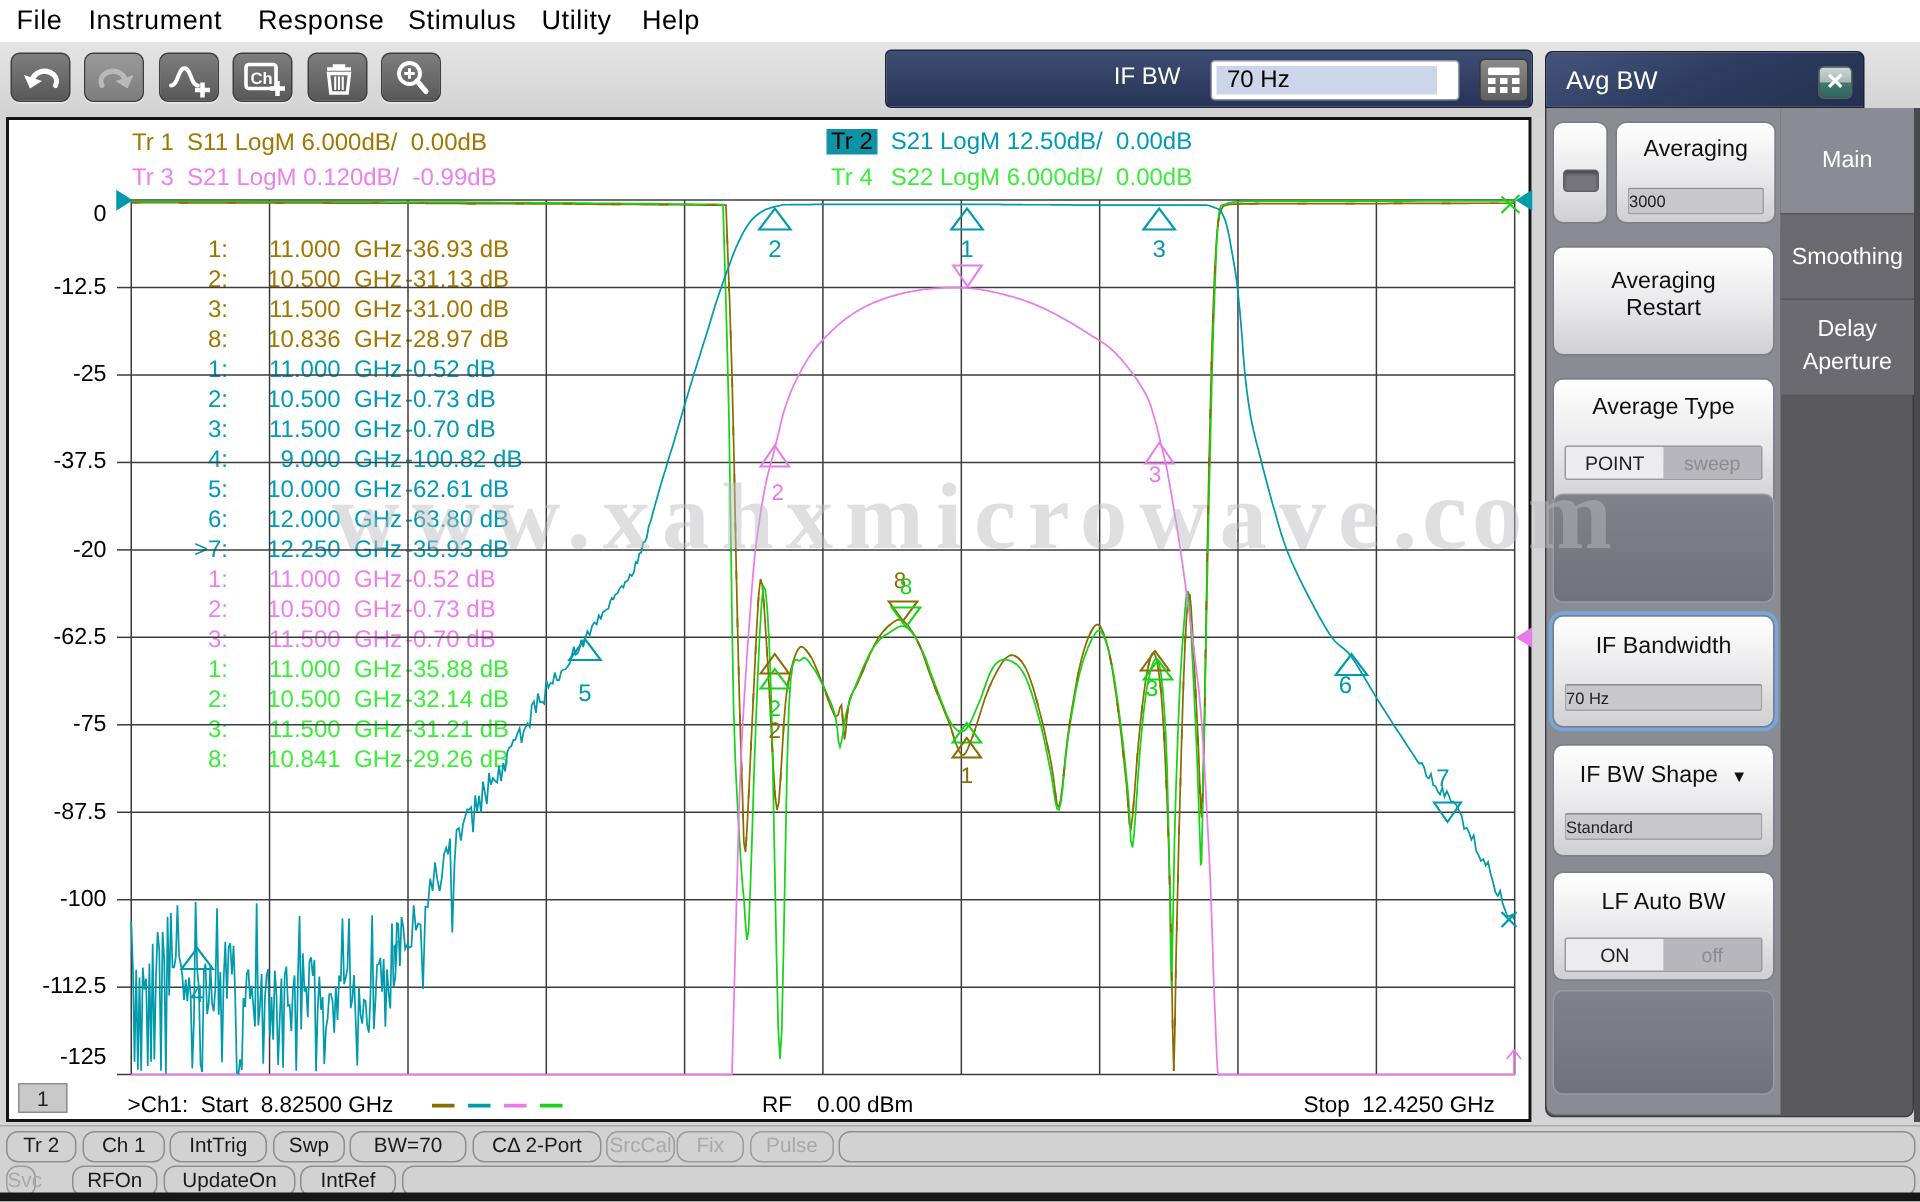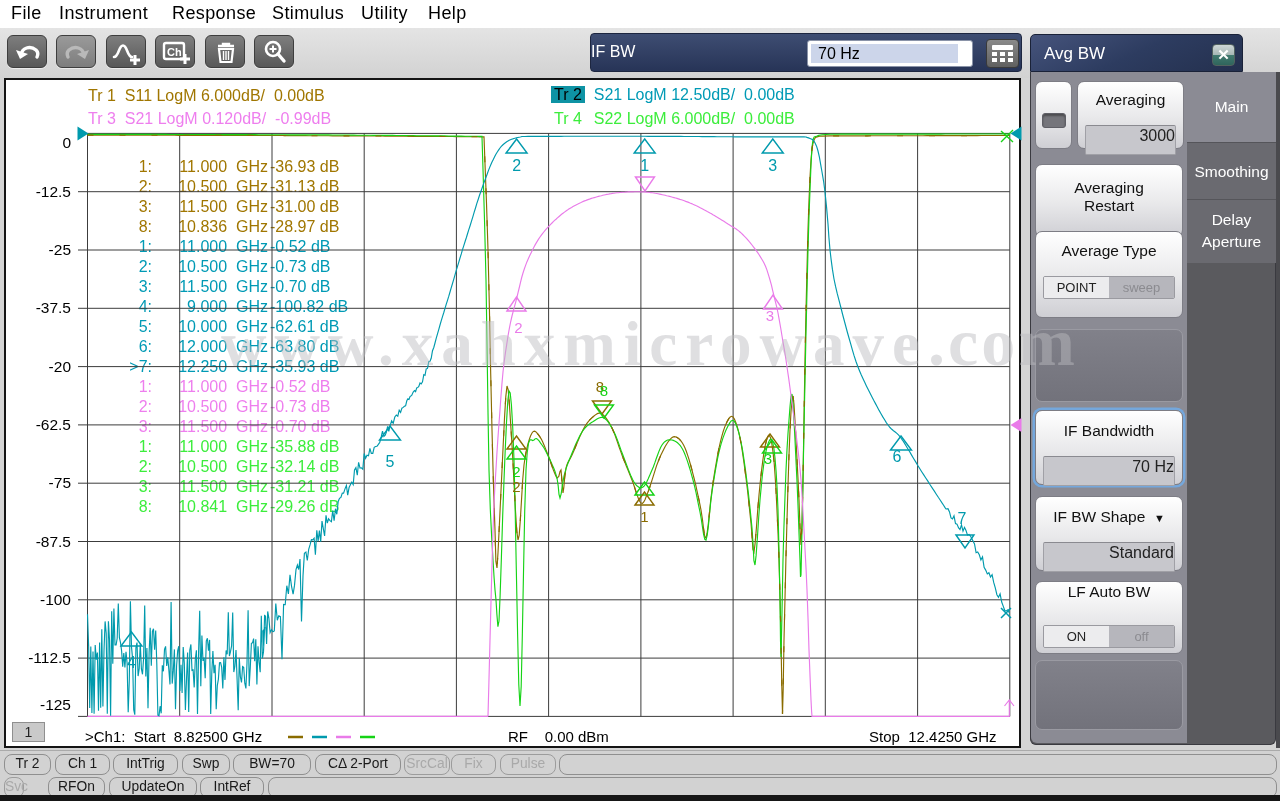--- a/index.html
+++ b/index.html
@@ -5,21 +5,21 @@
 .abs{position:absolute}
 
 #menubar{position:absolute;left:0;top:0;width:1280px;height:28px;background:#fff;color:#000;font-size:18px;letter-spacing:.4px}
 #menubar span{position:absolute;top:3px}
 
 #toolbar{position:absolute;left:0;top:28px;width:1280px;height:50px;background:linear-gradient(#e4e4e4,#d2d2d2)}
 .tbtn{position:absolute;top:7px;width:40px;height:33px;border-radius:6px;background:linear-gradient(#7e7e7e,#585858);border:1px solid #3e3e3e;box-shadow:0 1px 0 rgba(255,255,255,.5)}
 .tbtn svg{position:absolute;left:0;top:0}
 
 #ifbar{position:absolute;left:590px;top:5px;width:432px;height:39px;border-radius:4px;background:linear-gradient(#3e4d72,#273457);border:1px solid #1d2640}
-#ifbar .lab{position:absolute;left:0;top:9px;width:196px;color:#fff;font-size:16px}
+#ifbar .lab{position:absolute;left:0;top:9px;width:196px;text-align:right;color:#fff;font-size:16px}
 #ifbar .field{position:absolute;left:216px;top:6px;width:166px;height:27px;background:#fff;border-radius:3px;border:1px solid #8a93a8}
 #ifbar .sel{position:absolute;left:3px;top:3px;right:14px;bottom:3px;background:#ccd5ea;font-size:16px;color:#000;padding-left:7px;line-height:20px}
 #kpbtn{position:absolute;left:395px;top:5px;width:33px;height:29px;border-radius:4px;background:linear-gradient(#8a8a8a,#606060);border:1px solid #3a3a3a}
 
 #plot{position:absolute;left:4px;top:78px;width:1017px;height:670px;background:#fff;border:2px solid #141414}
 
 .leg{position:absolute;font-size:16px;white-space:pre}
 
 .mr{position:absolute;font-size:16px;height:20px;white-space:nowrap}
 .mr .c1{position:absolute;left:0;width:152px;text-align:right}
@@ -31,21 +31,21 @@
 #chbox{position:absolute;left:12px;top:722px;width:33px;height:20px;background:#c9c9c9;border:1px solid #8f8f8f;font-size:14px;text-align:center;line-height:18px;color:#222}
 
 #panel{position:absolute;left:1030px;top:34px;width:246px;height:711px;}
 #phead{position:absolute;left:0;top:0;width:213px;height:38px;background:linear-gradient(155deg,#46547c 0%,#2d3c60 50%,#24304e 100%);border:1px solid #1a2238;border-radius:5px 5px 0 0;color:#fff;font-size:17px}
 #phead .t{position:absolute;left:13px;top:9px}
 #pclose{position:absolute;right:7px;top:9px;width:23px;height:22px;border-radius:4px;background:linear-gradient(#cdd6d6 0%,#a8b8b6 48%,#41796f 52%,#2f655c 100%);border:1px solid #52625f;color:#fff;font-size:15px;font-weight:bold;text-align:center;line-height:20px}
 #pbody{position:absolute;left:0;top:38px;width:246px;height:673px;background:#5a5a5e;border:1px solid #3a3a40;border-top:none;border-radius:0 0 6px 6px}
 #pleft{position:absolute;left:0;top:0;width:156px;height:671px;background:#8b8b94;border-radius:0 0 0 6px}
 .ptab{position:absolute;left:156px;width:89px;color:#fff;font-size:15.5px;text-align:center}
 .pbtn{position:absolute;left:4px;width:148px;border-radius:7px;background:linear-gradient(#ffffff,#e8e8ea 55%,#cfcfd4);border:1px solid #7d7d85;color:#111;font-size:15.5px;text-align:center}
-.pbtn .fld{position:absolute;left:7px;right:7px;height:30px;background:#c7c7cc;border:1px solid #a0a0a6;border-top-color:#8a8a90;border-radius:2px;font-size:16px;color:#222;line-height:19px;text-align:right}
+.pbtn .fld{position:absolute;left:7px;right:7px;height:18px;background:#c7c7cc;border:1px solid #a0a0a6;border-top-color:#8a8a90;border-radius:2px;font-size:11px;color:#222;line-height:19px;text-align:left}
 .pbtn.empty{background:linear-gradient(#81818a,#72727b);border:1px solid #9a9aa2}
 .tgl{position:absolute;left:7px;right:7px;height:23px;border:1px solid #9a9aa0;border-radius:2px;overflow:hidden;font-size:13px;line-height:21px}
 .tgl .on{position:absolute;left:0;top:0;width:50%;height:100%;background:#ececee;color:#222}
 .tgl .off{position:absolute;right:0;top:0;width:50%;height:100%;background:#b6b6bc;color:#8b8b90}
 
 #status{position:absolute;left:0;top:750px;width:1280px;height:51px;background:#d2d2d2;border-top:1px solid #aaa}
 .sbtn{position:absolute;height:21px;border:1.5px solid #8f8f8f;border-radius:8px;background:#d2d2d2;font-size:13.8px;color:#1a1a1a;text-align:center;line-height:18px}
 .sbtn.dis{color:#a9a9a9;border-color:#9c9c9c}
 #darkstrip{position:absolute;left:0;top:795px;width:1280px;height:6px;background:#161616}
 #rightstrip{position:absolute;left:1276px;top:72px;width:4px;height:676px;background:#4a4a4e}
@@ -247,38 +247,38 @@
    <div class="pbtn" style="top:9px;width:37px;height:68px;left:4px">
         <div style="position:absolute;left:6px;top:31px;width:24px;height:15px;background:#75757b;border:1px solid #5f5f66;border-radius:3px;box-shadow:inset 0 2px 2px rgba(0,0,0,.35)"></div>
       </div>
    <div class="pbtn" style="left:46px;top:9px;width:107px;height:68px">
         <div style="padding-top:9px">Averaging</div>
         <div class="fld" style="top:43px">3000</div>
       </div>
    <div class="pbtn" style="top:92px;height:73px">
         <div style="padding-top:14px">Averaging<br>Restart</div>
       </div>
-   <div class="pbtn" style="top:159px;height:87px">
+   <div class="pbtn" style="top:180px;height:87px">
         <div style="padding-top:10px">Average Type</div>
         <div class="tgl" style="top:44px">
           <div class="on">POINT</div>
           <div class="off">sweep</div>
         </div>
       </div>
    <div class="pbtn empty" style="top:257px;height:73px"></div>
    <div class="pbtn" style="top:338px;height:75px;box-shadow:0 0 0 2.5px #74a7dc">
         <div style="padding-top:11px">IF Bandwidth</div>
         <div class="fld" style="top:45px">70 Hz</div>
       </div>
    <div class="pbtn" style="top:424px;height:75px">
         <div style="padding-top:11px">IF BW Shape&nbsp;&nbsp;<span style="font-size:11px">▼</span></div>
         <div class="fld" style="top:45px">Standard</div>
       </div>
    <div class="pbtn" style="top:509px;height:73px">
-        <div style="padding-top:1px">LF Auto BW</div>
+        <div style="padding-top:11px">LF Auto BW</div>
         <div class="tgl" style="top:43px">
           <div class="on">ON</div>
           <div class="off">off</div>
         </div>
       </div>
    <div class="pbtn empty" style="top:588px;height:70px"></div>
  </div>
  <div id="phead">
       <span class="t">Avg BW</span>
       <div id="pclose">✕</div>

